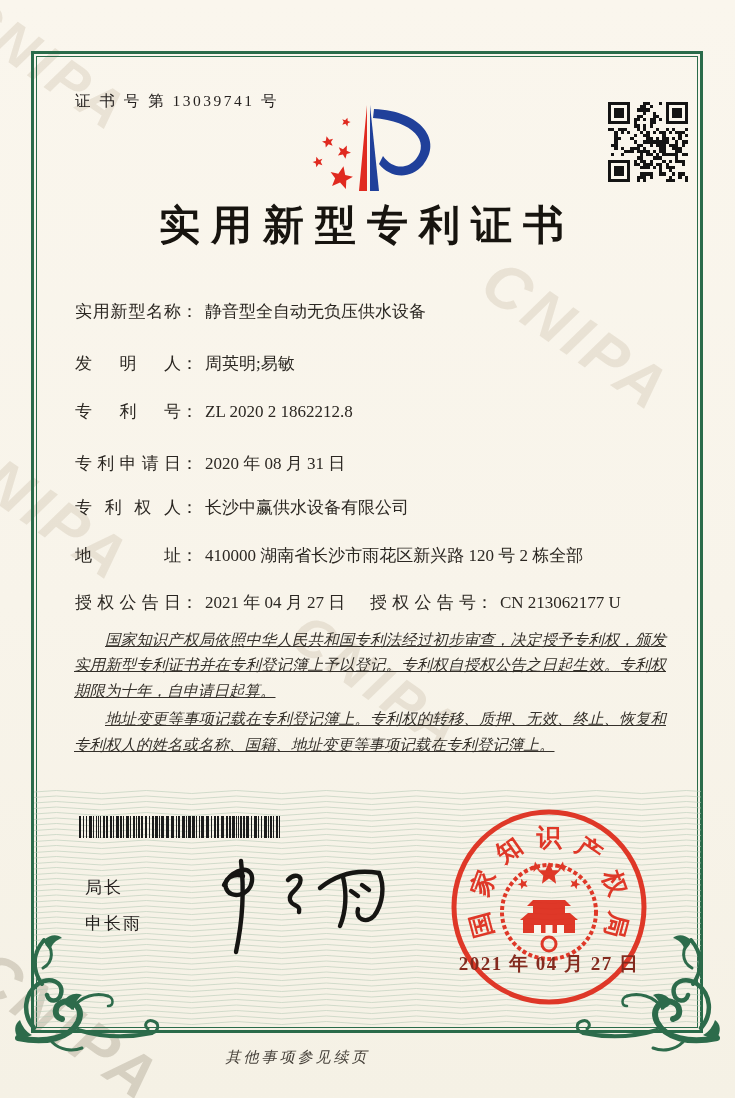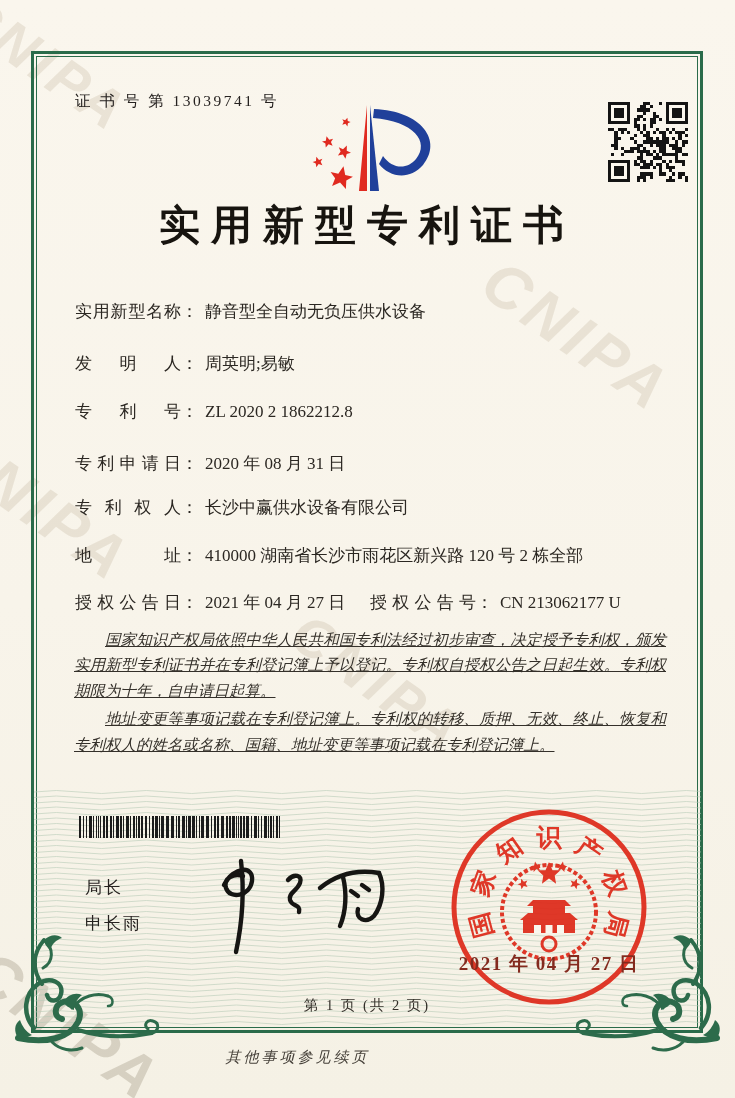--- a/index.html
+++ b/index.html
@@ -478,21 +478,20 @@
           <rect x="-15" y="5" width="7" height="8" fill="#fbf7ee"></rect>
           <rect x="-3.5" y="5" width="7" height="8" fill="#fbf7ee"></rect>
           <rect x="8" y="5" width="7" height="8" fill="#fbf7ee"></rect>
           <circle cx="0" cy="24" r="7" fill="none" stroke="#de2a1a" stroke-width="3"></circle>
         </g>
       </g>
     </g>
     <text x="101" y="164" text-anchor="middle" font-size="19" font-weight="bold" letter-spacing="1.5" fill="#7c1c10" font-family="Liberation Serif, serif">2021 年 04 月 27 日</text>
   </svg>
 
-  <div class="pagefoot">第 1 页 (共 2 页)</div>
 
   <svg class="orn left" viewBox="0 0 150 130">
     <g stroke="#2d6b4b" fill="none" stroke-linecap="round">
       <path d="M6,106 C34,112 58,106 66,90 C72,77 62,66 51,70 C42,73 41,85 50,87" stroke-width="6"></path>
       <path d="M22,96 C10,82 12,62 26,52 C38,44 52,50 49,62 C47,70 37,71 35,63" stroke-width="4.5"></path>
       <path d="M30,52 C20,38 20,22 32,8" stroke-width="4"></path>
       <path d="M32,8 C42,16 42,30 31,36" stroke-width="3"></path>
       <path d="M66,98 C92,106 116,106 140,101" stroke-width="4"></path>
       <path d="M140,101 C147,99 148,91 141,89 C135,87 131,93 136,97" stroke-width="3"></path>
       <path d="M60,76 C70,64 84,60 96,64" stroke-width="3"></path>

